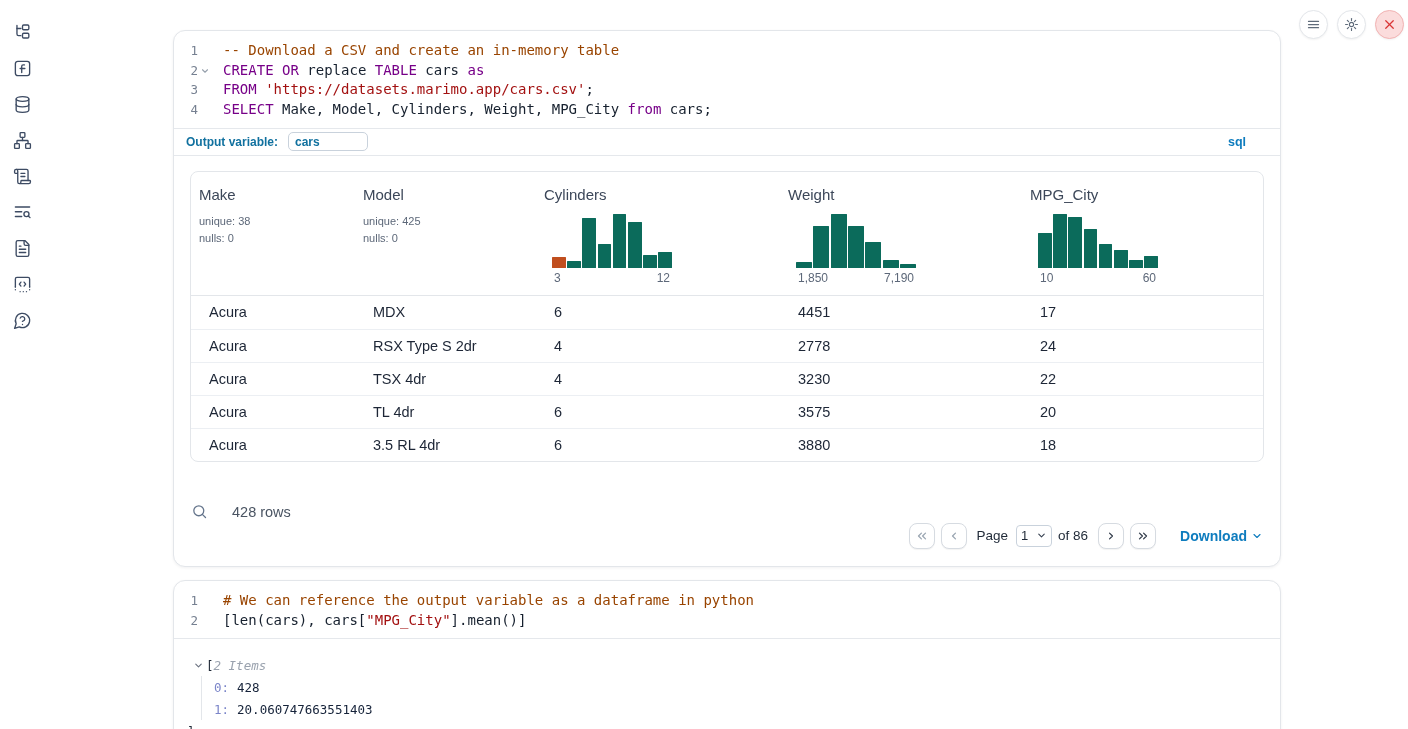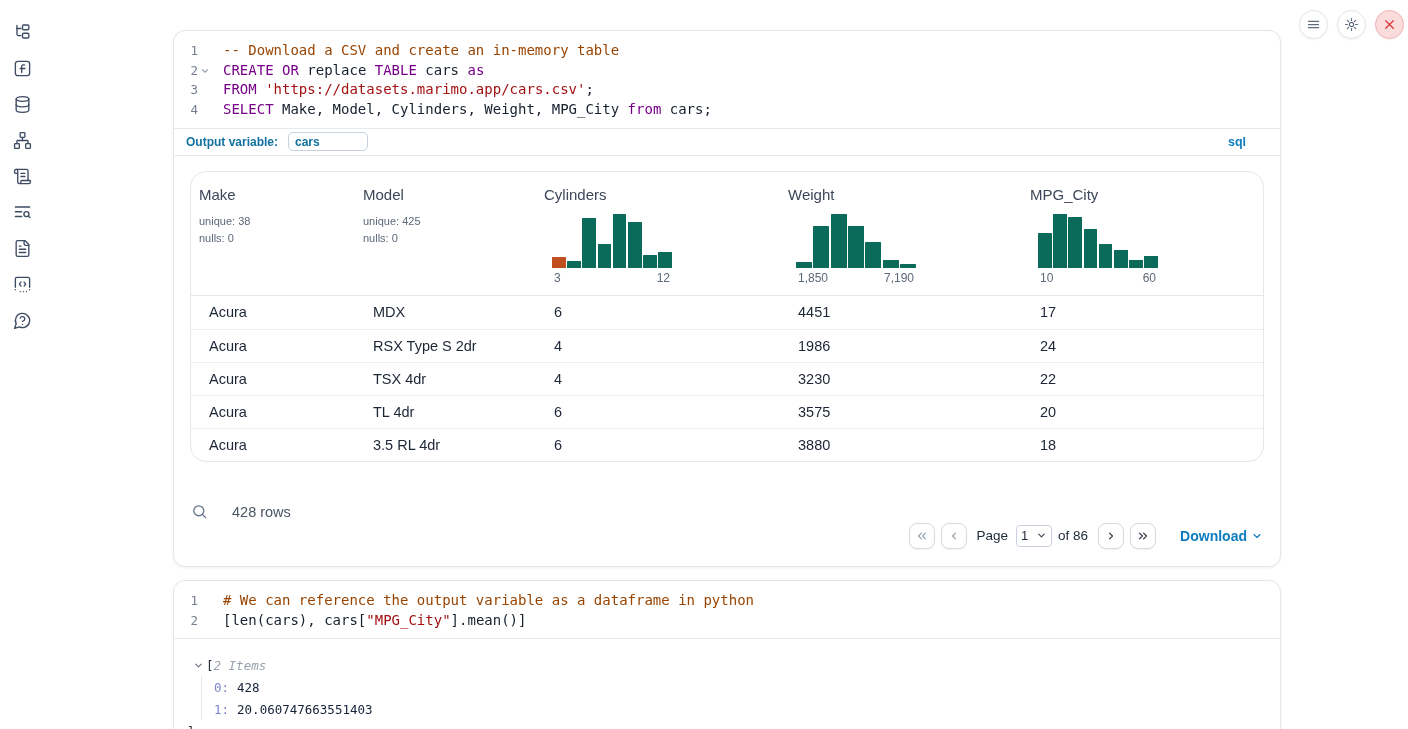--- a/index.html
+++ b/index.html
@@ -43,21 +43,21 @@
   
   .var-row { display:flex; align-items:center; border-top:1px solid #e5e8ec;
     border-bottom:1px solid #e5e8ec; padding:4px 34px 4px 12px; height:28px; }
   .var-label { font-size:12px; font-weight:bold; color:#11719f; }
   .var-input { margin-left:10px; width:80px; height:19px; border:1px solid #c9d2dc;
     border-radius:5px; font-size:12px; font-weight:bold; color:#11719f; padding:0 6px;
     font-family:"Liberation Sans", sans-serif; outline:none; }
   .lang-badge { margin-left:auto; font-size:12.5px; font-weight:bold; color:#0e7cbe; }
 
   
-  .dtable { margin:15px 16px 0 16px; border:1px solid #e3e6ea; border-radius:16px; overflow:hidden; }
+  .dtable { margin:15px 16px 0 16px; border:1px solid #e3e6ea; border-radius:8px; overflow:hidden; }
   .tgrid { display:grid; grid-template-columns:164px 181px 244px 242px 1fr; }
   .thead { border-bottom:1px solid #e3e6ea; min-height:124px; }
   .thcol { padding:14px 4px 0 8px; }
   .col-name { font-size:15px; color:#3c4759; }
   .col-stats { margin-top:10px; font-size:11px; line-height:17px; color:#5d6879; }
   .hist { margin:11px 0 0 8px; width:120px; height:54px; display:flex; align-items:flex-end; gap:1.5px; }
   .bar { flex:1; background:#0b6b5b; border-radius:0.5px; }
   .bar.hl { background:#c04e1e; }
   .axis { margin:3px 0 0 8px; width:120px; display:flex; justify-content:space-between;
     padding:0 2px; font-size:12px; color:#5d6879; }
@@ -323,21 +323,21 @@
             <div class="tcell">Acura</div>
             <div class="tcell">MDX</div>
             <div class="tcell">6</div>
             <div class="tcell">4451</div>
             <div class="tcell">17</div>
           </div>
           <div class="tgrid trow">
             <div class="tcell">Acura</div>
             <div class="tcell">RSX Type S 2dr</div>
             <div class="tcell">4</div>
-            <div class="tcell">1986</div>
+            <div class="tcell">2778</div>
             <div class="tcell">24</div>
           </div>
           <div class="tgrid trow">
             <div class="tcell">Acura</div>
             <div class="tcell">TSX 4dr</div>
             <div class="tcell">4</div>
             <div class="tcell">3230</div>
             <div class="tcell">22</div>
           </div>
           <div class="tgrid trow">

